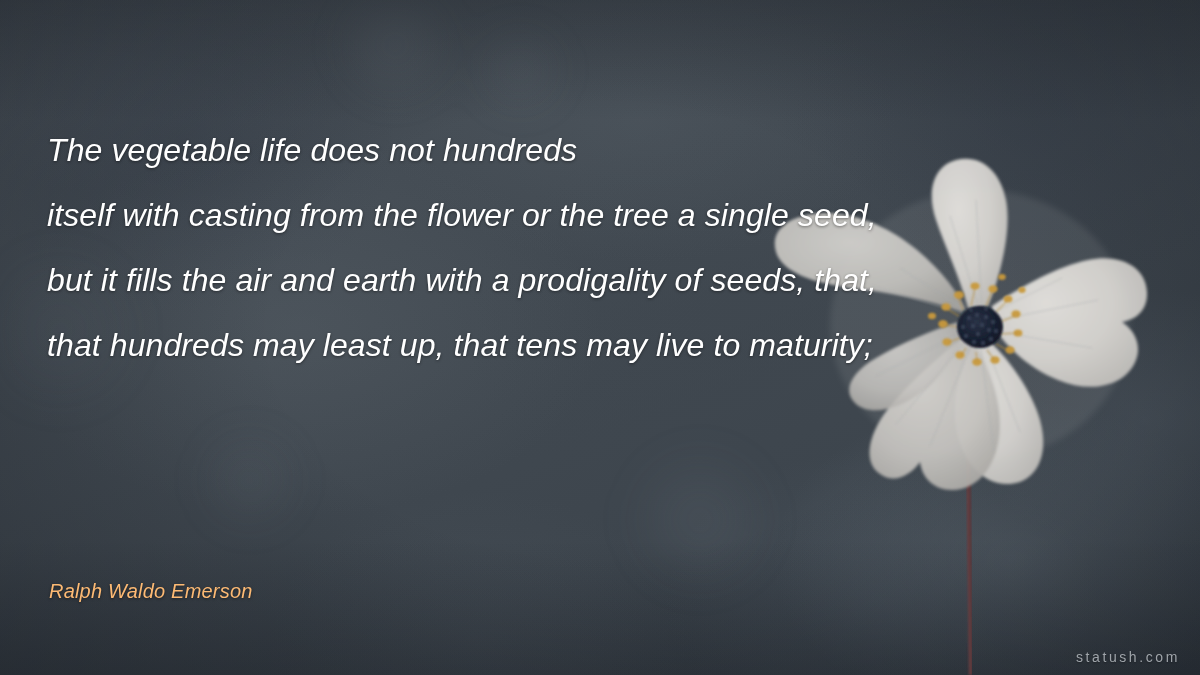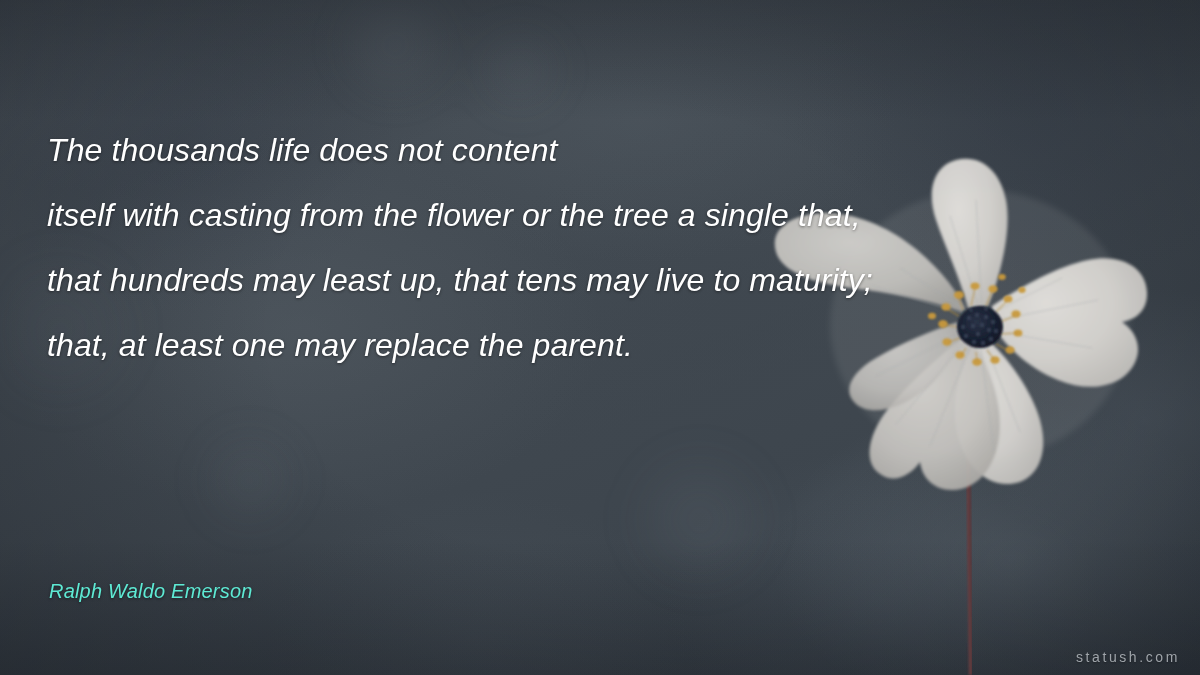--- a/index.html
+++ b/index.html
@@ -76,21 +76,21 @@
     white-space: nowrap;
     text-shadow: 0 1px 3px rgba(0,0,0,0.45);
   }
   .author {
     position: absolute;
     left: 49px;
     top: 578px;
     font-style: italic;
     font-size: 20px;
     line-height: 26px;
-    color: #5eead4;
+    color: #fdba74;
     letter-spacing: 0.2px;
     text-shadow: 0 1px 3px rgba(0,0,0,0.45);
   }
   .watermark {
     position: absolute;
     right: 20px;
     bottom: 10px;
     font-size: 14px;
     letter-spacing: 2.6px;
     color: #b9bec3;
@@ -234,23 +234,23 @@
           <circle cx="982" cy="325" r="2.1"></circle>
         <circle cx="989" cy="330" r="1.9"></circle>
           <circle cx="978" cy="334" r="2"></circle>
         <circle cx="986" cy="309" r="1.6"></circle>
           <circle cx="971" cy="310" r="1.6"></circle>
       </g>
     </g>
   </svg>
 
   <div class="quote-block">
-    <div class="quote-line">The thousands life does not content</div>
-    <div class="quote-line">itself with casting from the flower or the tree a single that,</div>
+    <div class="quote-line">The vegetable life does not hundreds</div>
+    <div class="quote-line">itself with casting from the flower or the tree a single seed,</div>
+    <div class="quote-line">but it fills the air and earth with a prodigality of seeds, that,</div>
     <div class="quote-line">that hundreds may least up, that tens may live to maturity;</div>
-    <div class="quote-line">that, at least one may replace the parent.</div>
   </div>
 
   <div class="author">Ralph Waldo Emerson</div>
 
   <div class="watermark">statush.com</div>
 
 </div>
 
 </body></html>

